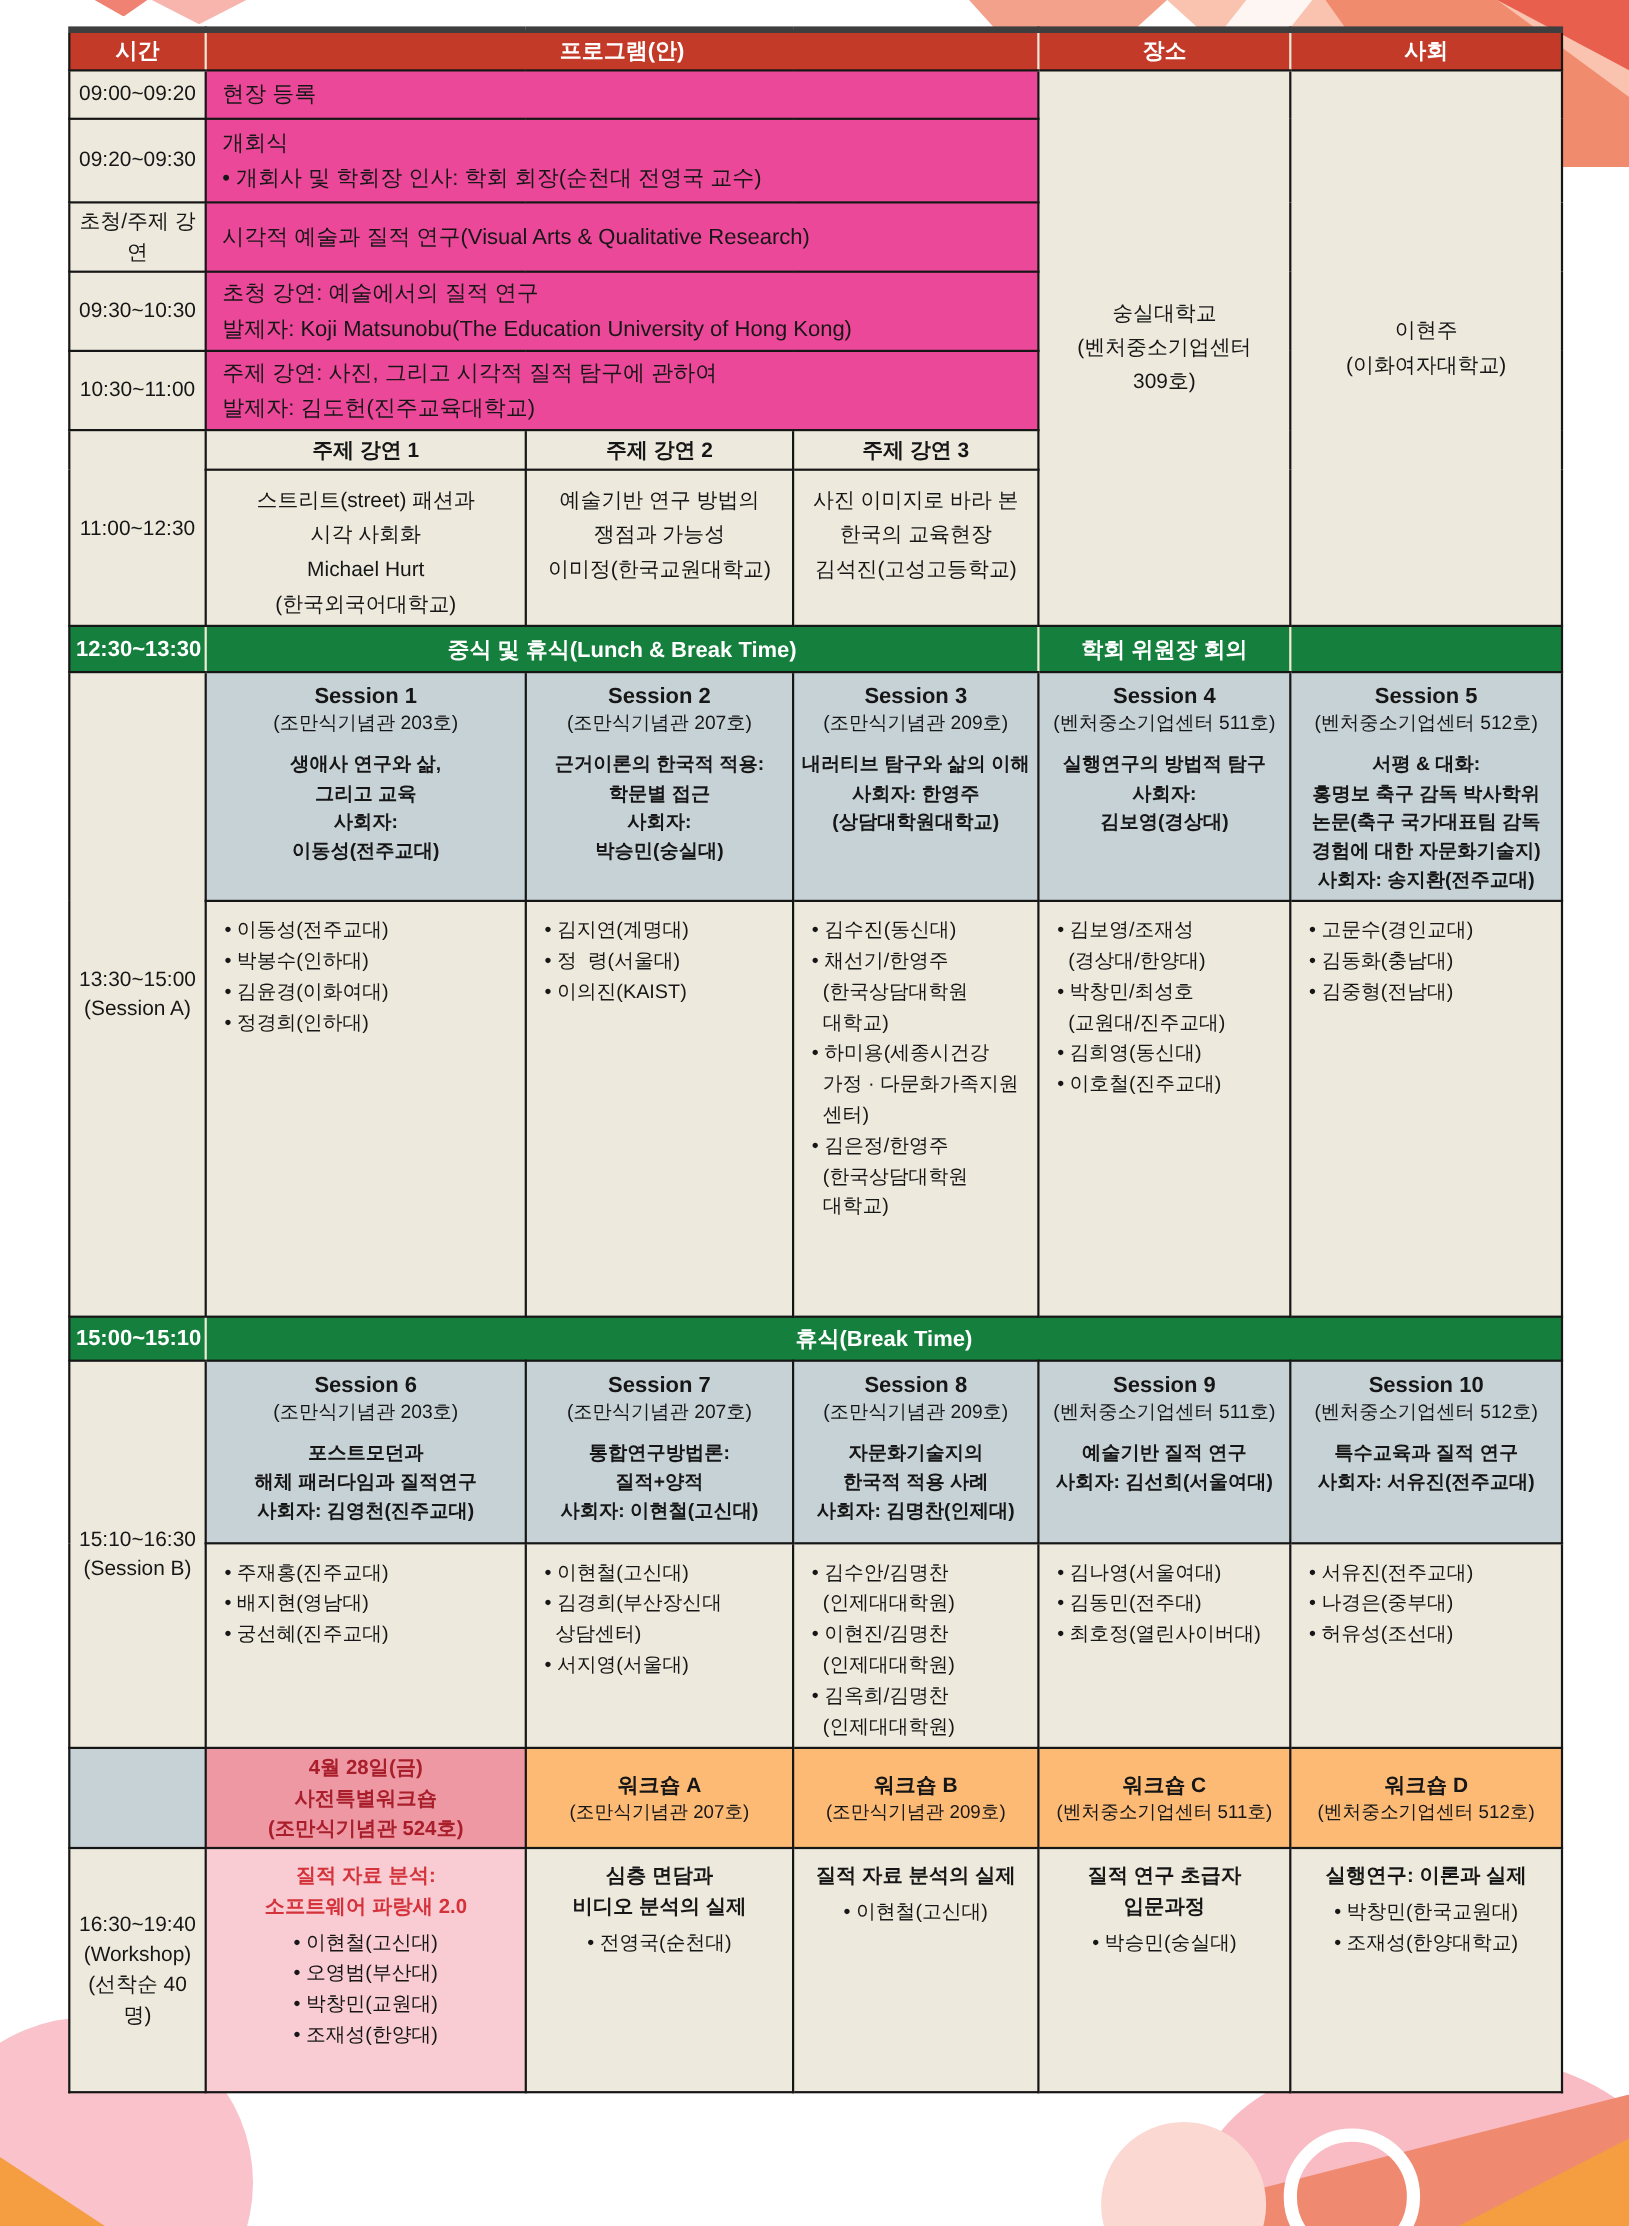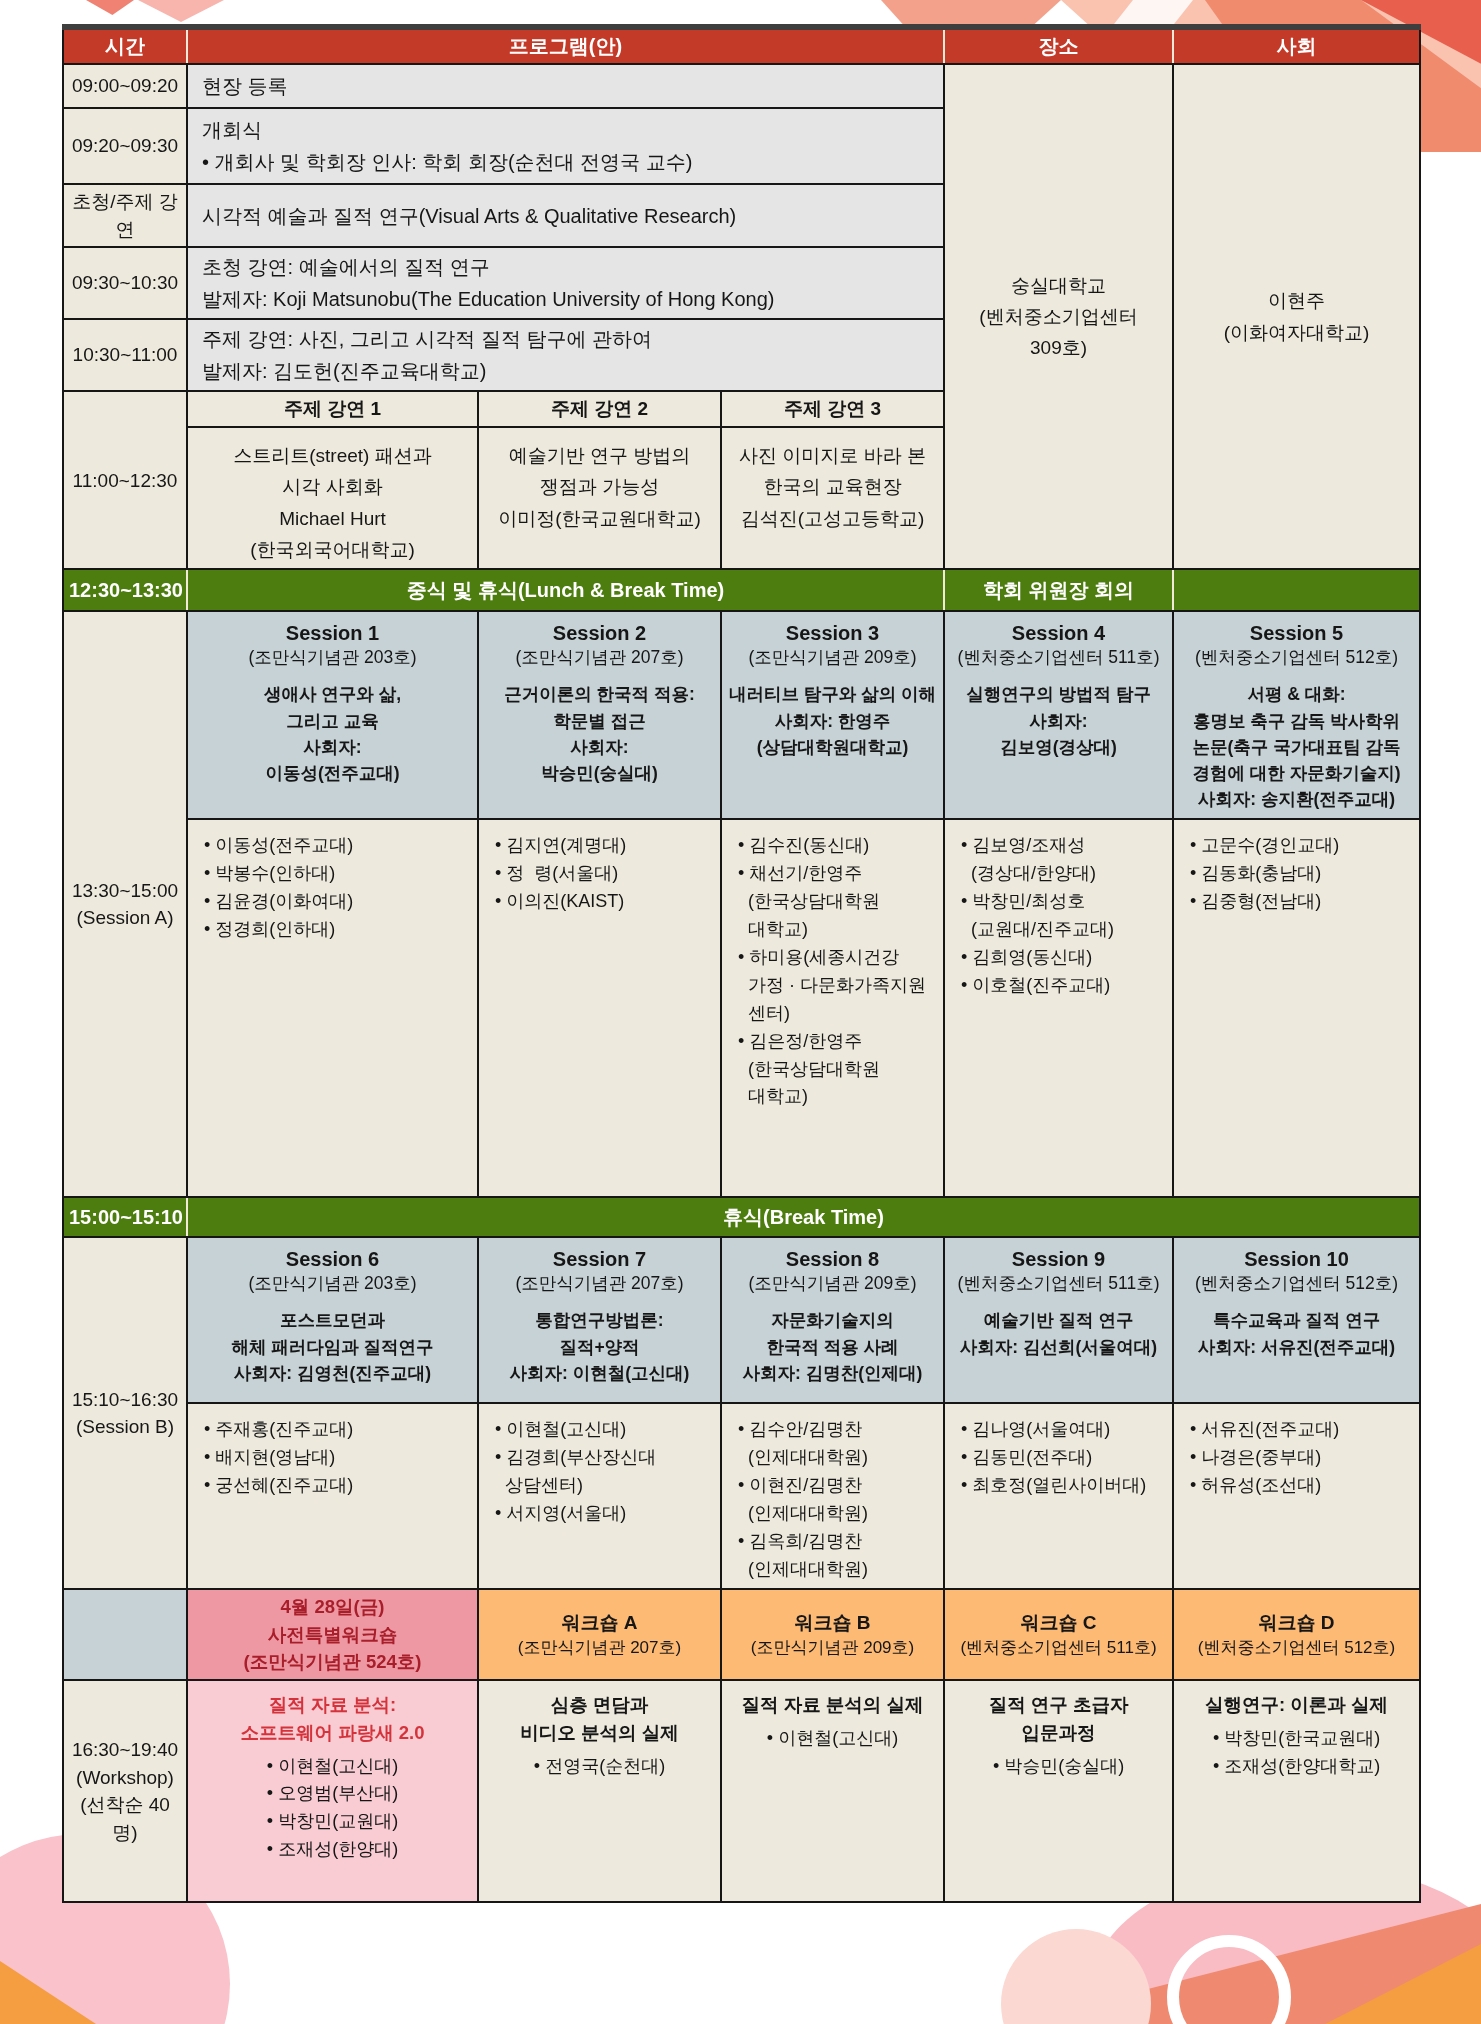--- a/index.html
+++ b/index.html
@@ -15,27 +15,27 @@
 
   table.schedule { border-collapse:collapse; table-layout:fixed; width:1357px; margin:24px 0 0 62px;
                    border-top:6px solid #3e3e3e; }
   td,th { border:2px solid #161616; padding:3px 5px; color:#161616; vertical-align:middle; }
 
   tr.t-red th { background:#c43a28; color:#ffffff; font-size:20px; font-weight:bold;
                 border-left-color:#efe9d8; border-right-color:#efe9d8; }
   tr.t-red th:first-child { border-left-color:#161616; }
   tr.t-red th:last-child  { border-right-color:#161616; }
 
-  tr.row-orange td { background:#4d7c0f; color:#ffffff; font-weight:bold; font-size:20px; text-align:center;
+  tr.row-orange td { background:#15803d; color:#ffffff; font-weight:bold; font-size:20px; text-align:center;
                      border-left-color:#f3ead7; border-right-color:#f3ead7; }
   tr.row-orange td:first-child { border-left-color:#161616; }
   tr.row-orange td:last-child  { border-right-color:#161616; }
 
   .c-time { background:#edeadd; text-align:center; font-size:19px; white-space:pre-line; line-height:1.45; }
-  .c-body { background:#e5e5e5; font-size:20px; text-align:left; padding-left:14px;
+  .c-body { background:#ec4899; font-size:20px; text-align:left; padding-left:14px;
             white-space:pre-line; line-height:1.6; }
   .c-lechdr { background:#edeadd; text-align:center; font-weight:bold; font-size:19px; }
   .c-lec  { background:#edeadd; text-align:center; font-size:19px; white-space:pre-line;
             vertical-align:top; padding-top:12px; line-height:1.65; }
   .c-side { background:#edeadd; text-align:center; font-size:19px; white-space:pre-line; line-height:1.65; }
 
   .c-sess { background:#c7d2d6; text-align:center; vertical-align:top; padding-top:10px; }
   .sess-name { font-weight:bold; font-size:20px; }
   .sess-room { font-size:17.5px; margin-bottom:12px; }
   .sess-body { font-weight:bold; font-size:17.5px; white-space:pre-line; line-height:1.5; }

